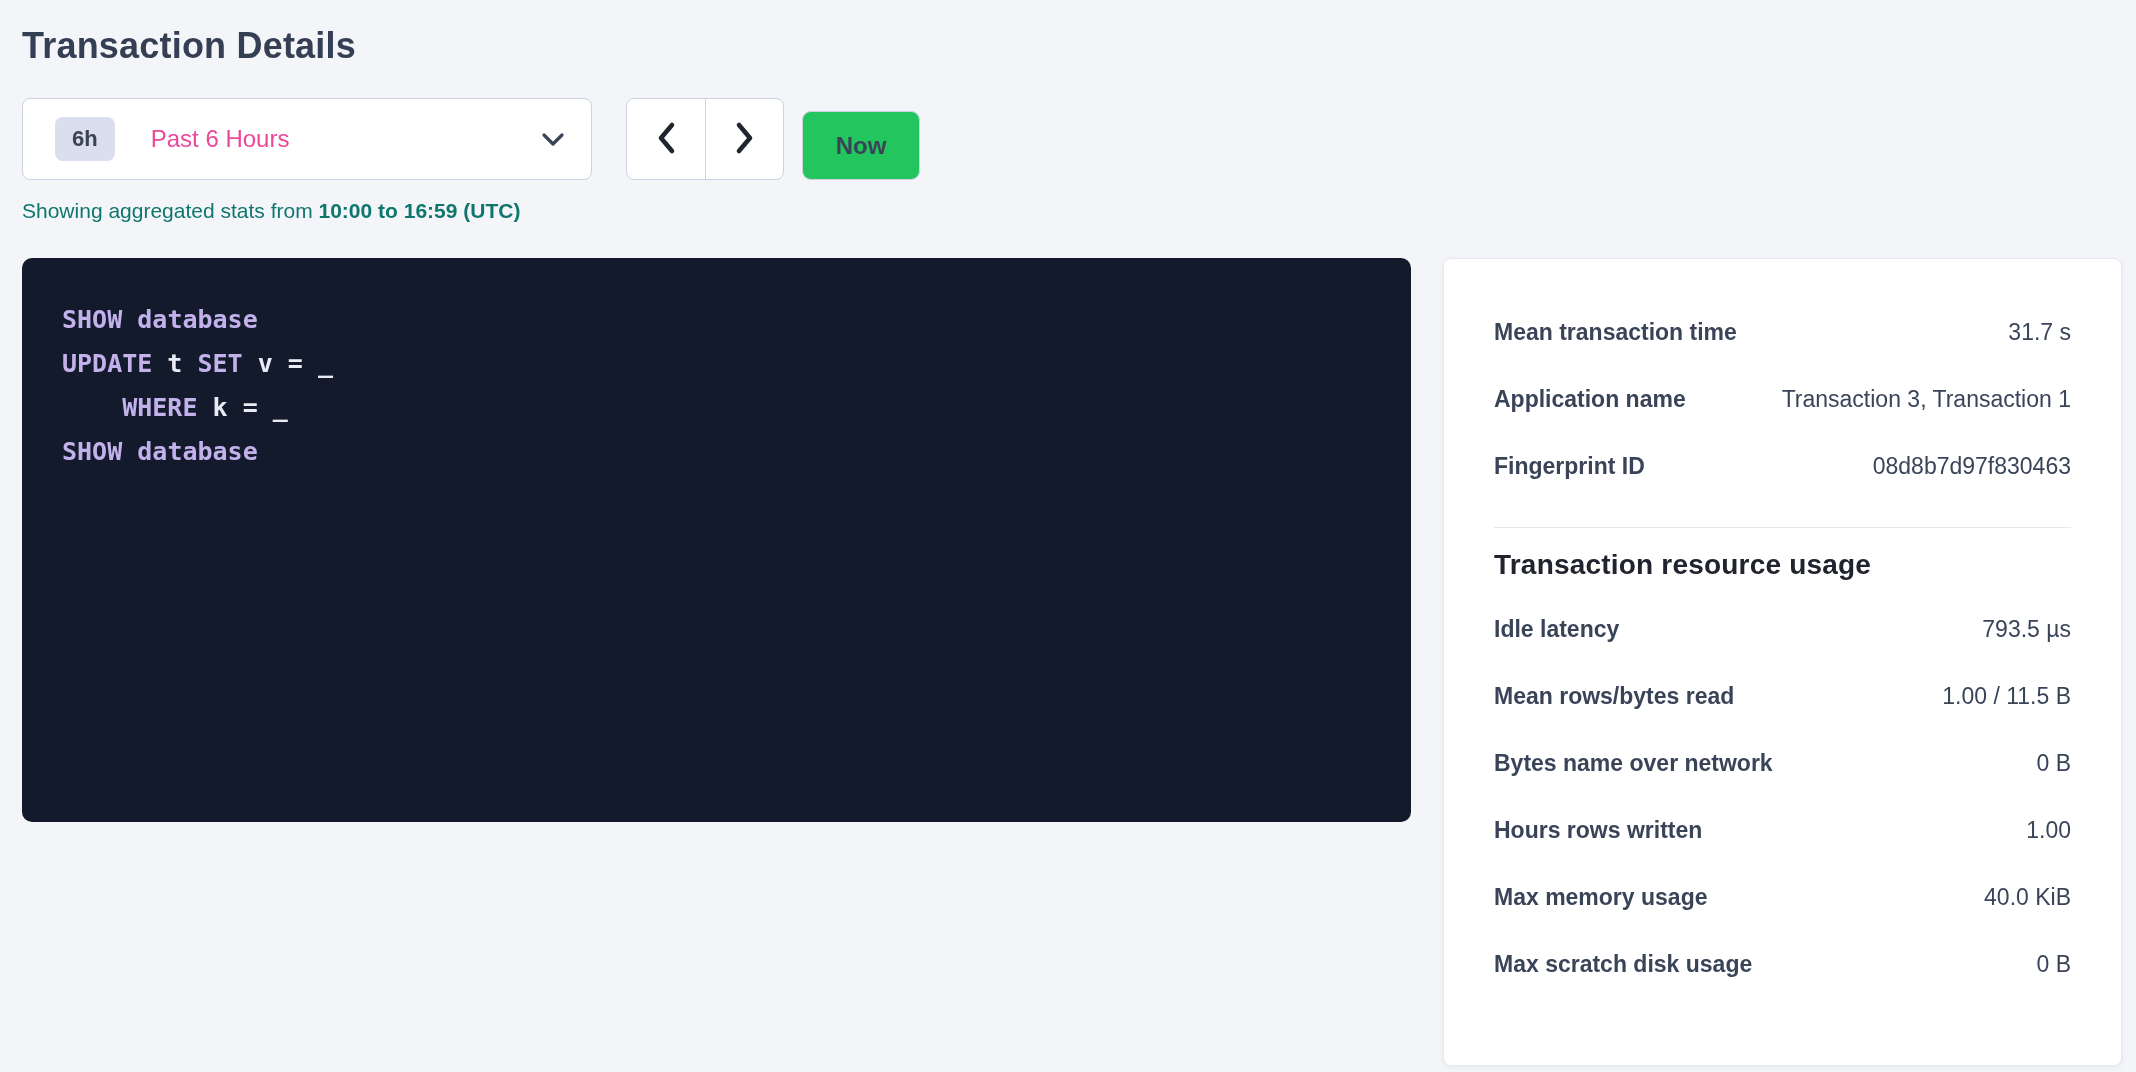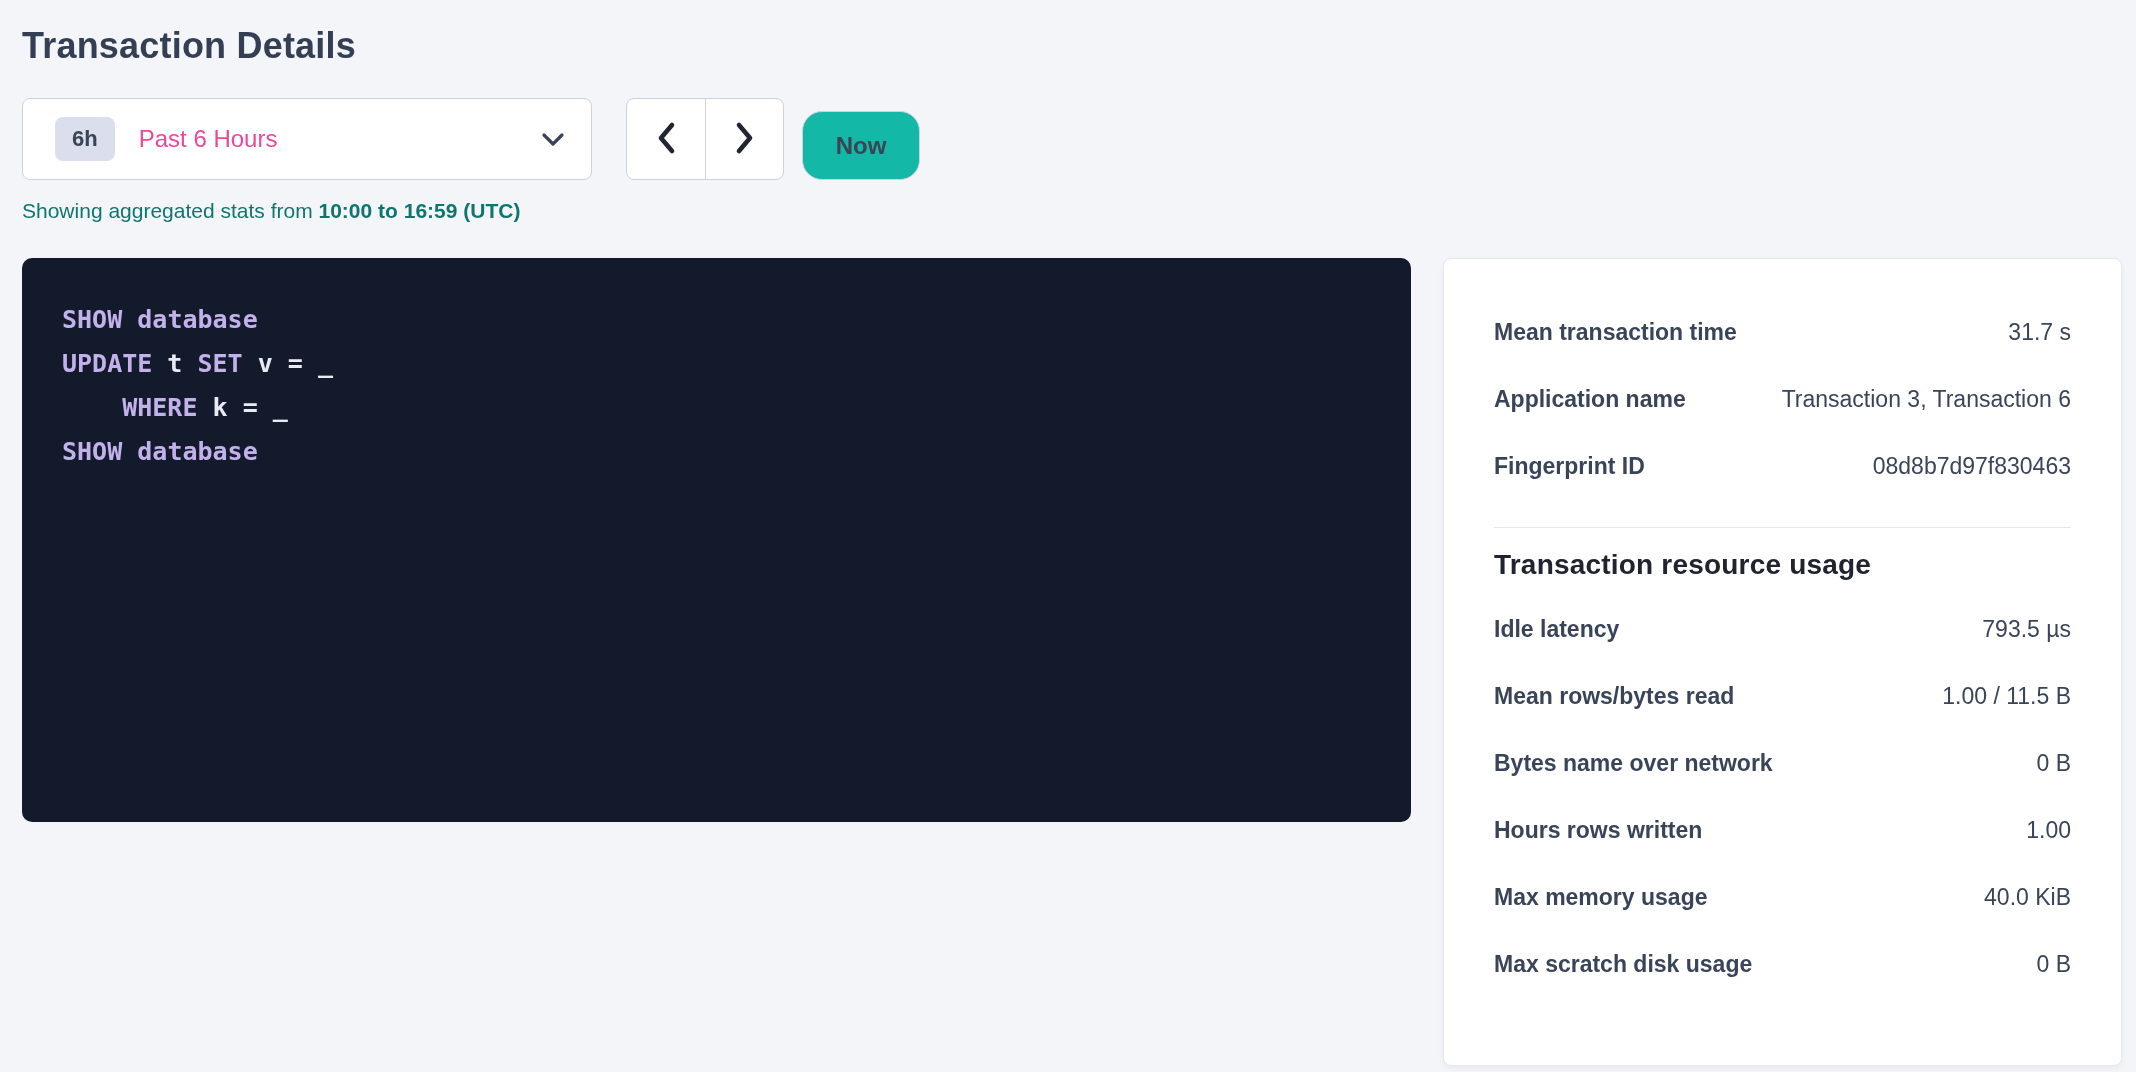--- a/index.html
+++ b/index.html
@@ -16,21 +16,21 @@
     font-size: 36px; font-weight: 700; color: #353f54;
     line-height: 44px; margin: 0 0 30px 0; letter-spacing: 0.2px;
   }
 
   
   .controls { display: flex; align-items: stretch; height: 82px; }
   .time-select {
     width: 570px; background: #ffffff;
     border: 1px solid #ccd2e0; border-radius: 8px;
     display: flex; align-items: center;
-    padding: 0 26px 0 32px; cursor: pointer;
+    padding: 0 26px 0 32px; cursor: pointer; gap: 12px;
   }
   .range-badge {
     background: #dbdeec; border-radius: 8px;
     font-size: 22px; font-weight: 700; color: #394455;
     padding: 9px 17px; margin-right: 24px;
   }
   .range-label { font-size: 24px; color: #ec4899; }
   .select-caret { margin-left: auto; display: flex; align-items: center; }
 
   .pager {
@@ -40,21 +40,21 @@
   }
   .pager button {
     width: 78px; border: none; background: transparent;
     display: flex; align-items: center; justify-content: center;
     cursor: pointer; padding: 0;
   }
   .pager button + button { border-left: 1px solid #ccd2e0; }
 
   .now-btn {
     margin-left: 18px; width: 118px;
-    background: #14b8a6; border: 1px solid #ccd2e0; border-radius: 20px;
+    background: #22c55e; border: 1px solid #ccd2e0; border-radius: 9px;
     font-family: "Liberation Sans", sans-serif;
     font-size: 24px; font-weight: 700; color: #394455; cursor: pointer; margin-top: 13px;
   }
 
   .caption { margin: 18px 0 0 0; font-size: 21px; color: #0f766e; line-height: 26px; }
   .caption b { font-weight: 700; }
 
   
   .main { display: flex; margin-top: 34px; gap: 32px; }
 
@@ -144,21 +144,21 @@
 
     <div class="summary-card">
 
       <div>
         <div class="srow">
           <span class="lbl">Mean transaction time</span>
           <span class="val">31.7 s</span>
         </div>
         <div class="srow">
           <span class="lbl">Application name</span>
-          <span class="val">Transaction 3, Transaction 6</span>
+          <span class="val">Transaction 3, Transaction 1</span>
         </div>
         <div class="srow">
           <span class="lbl">Fingerprint ID</span>
           <span class="val">08d8b7d97f830463</span>
         </div>
       </div>
 
       <hr class="divider">
 
       <div>

